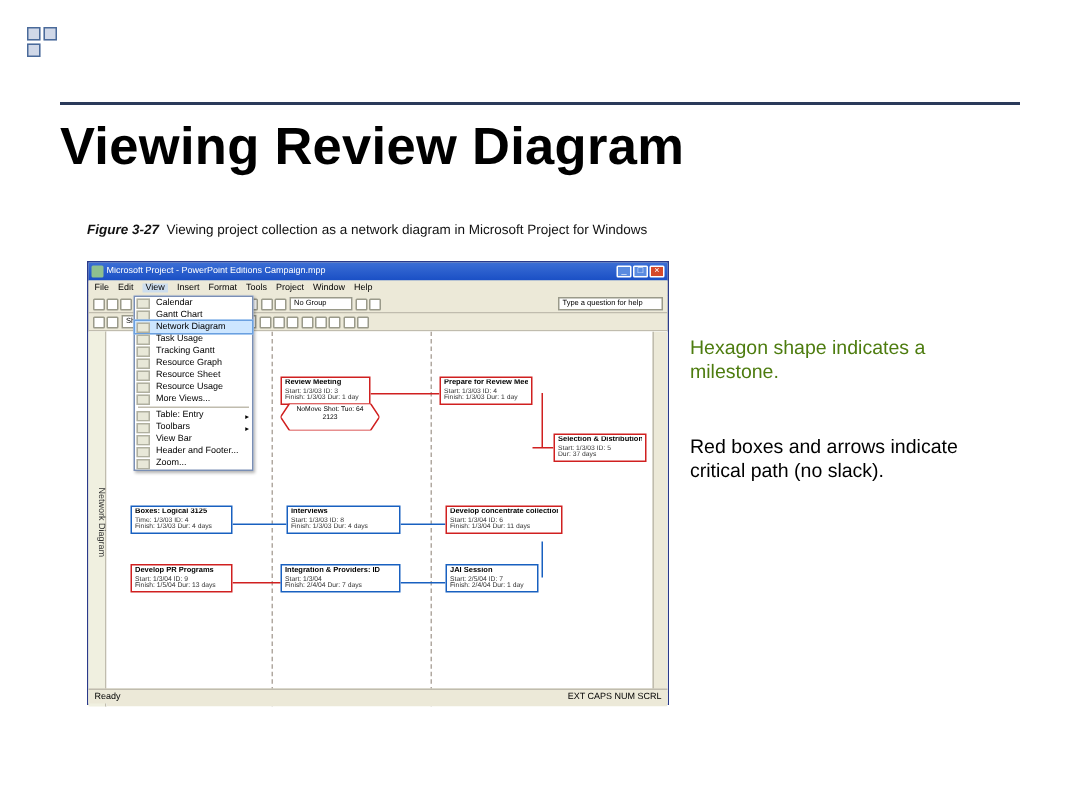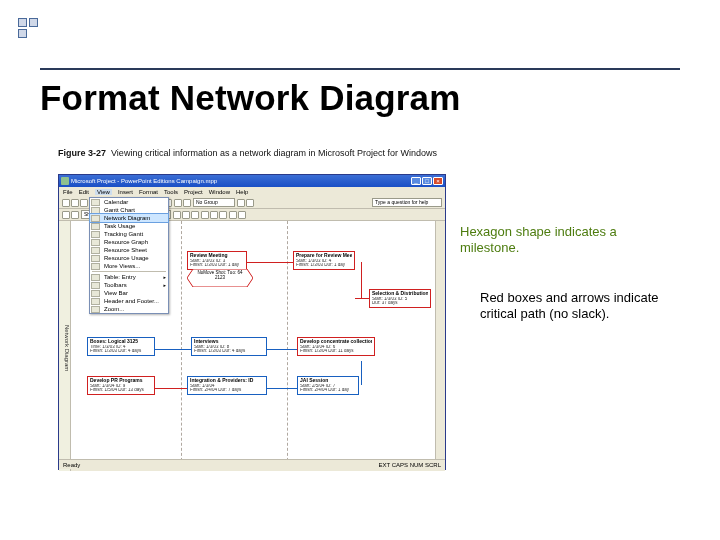--- a/index.html
+++ b/index.html
@@ -5,23 +5,23 @@
   * { box-sizing: border-box; margin: 0; padding: 0; }
   body { width: 720px; height: 540px; background: #fff; font-family: Arial, sans-serif; position: relative; overflow: hidden; }
   .corner-deco { position: absolute; top: 18px; left: 18px; width: 22px; height: 22px; }
   .corner-deco .sq { position: absolute; width: 9px; height: 9px; background: #d0d8e8; border: 1px solid #4a6a9a; }
   .corner-deco .a { top: 0; left: 0; }
   .corner-deco .b { top: 0; left: 11px; }
   .corner-deco .c { top: 11px; left: 0; }
   .top-rule { position: absolute; top: 68px; left: 40px; right: 40px; height: 2px; background: #2a3a5a; }
   .slide-title { position: absolute; top: 78px; left: 40px; font-size: 35px; color: #000; letter-spacing: 0.2px; }
   .figure-caption { position: absolute; top: 148px; left: 58px; font-size: 9px; color: #111; }
-  .figure-caption b { font-weight: bold; }
+  .figure-caption b { font-weight: bold; font-style: italic; }
   .note1 { position: absolute; top: 224px; left: 460px; width: 200px; font-size: 13px; line-height: 1.25; color: #4d7c0f; }
-  .note2 { position: absolute; top: 290px; left: 460px; width: 210px; font-size: 13px; line-height: 1.25; color: #000; margin-left: 20px; }
+  .note2 { position: absolute; top: 290px; left: 460px; width: 210px; font-size: 13px; line-height: 1.25; color: #000; }
 
   
   .app-window { position: absolute; top: 174px; left: 58px; width: 388px; height: 296px; border: 1px solid #2a3a8a; background: #ece9d8; font-family: Tahoma, Arial, sans-serif; font-size: 6px; }
   .titlebar { height: 12px; background: linear-gradient(#3b6ed5,#1a4fc5); color: #fff; display: flex; align-items: center; padding: 0 2px; }
   .titlebar .appicon { width: 8px; height: 8px; background: #8fc08f; margin-right: 2px; border-radius: 1px; }
   .titlebar .wtitle { flex: 1; font-size: 6px; white-space: nowrap; overflow: hidden; }
   .titlebar .winbtns { display: flex; gap: 1px; }
   .titlebar .winbtns span { width: 10px; height: 8px; background: #5a8be0; border: 1px solid #fff; border-radius: 1px; font-size: 6px; line-height: 6px; text-align: center; color:#fff; }
   .titlebar .winbtns .close { background: #d64a2a; }
   .menubar { height: 10px; background: #ece9d8; display: flex; align-items: center; gap: 6px; padding: 0 4px; font-size: 6px; color: #000; }
@@ -59,23 +59,23 @@
 </style>
 </head>
 <body>
 
 <div class="corner-deco">
   <div class="sq a"></div>
     <div class="sq b"></div>
     <div class="sq c"></div>
 </div>
 <div class="top-rule"></div>
-<h1 class="slide-title">Format Network Diagram</h1>
+<h1 class="slide-title">Viewing Review Diagram</h1>
 <div class="figure-caption">
-  <b>Figure 3-27</b>&nbsp;&nbsp;<span>Viewing critical information as a network diagram in Microsoft Project for Windows</span>
+  <b>Figure 3-27</b>&nbsp;&nbsp;<span>Viewing project collection as a network diagram in Microsoft Project for Windows</span>
 </div>
 <div class="note1">Hexagon shape indicates a milestone.</div>
 <div class="note2">Red boxes and arrows indicate critical path (no slack).</div>
 
 <div class="app-window">
   <div class="titlebar">
     <div class="appicon"></div>
     <div class="wtitle">Microsoft Project - PowerPoint Editions Campaign.mpp</div>
     <div class="winbtns">
       <span>_</span>

